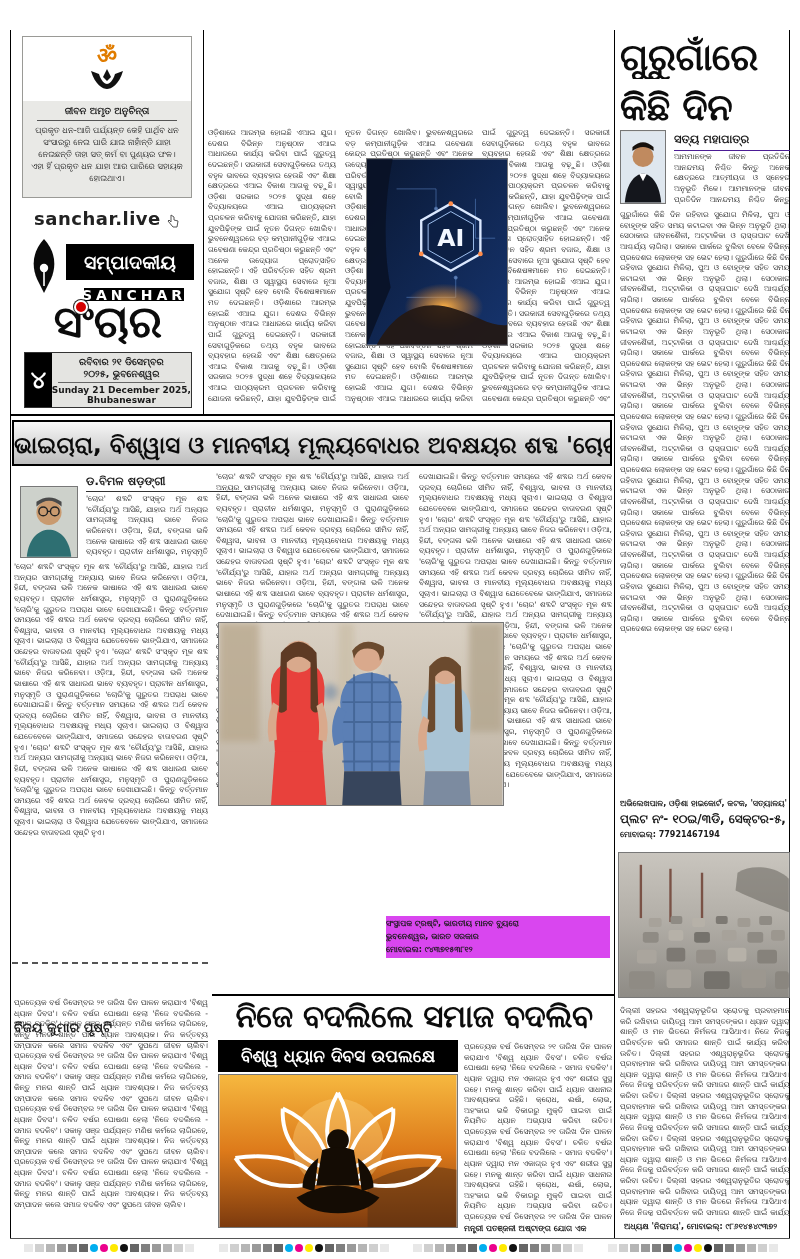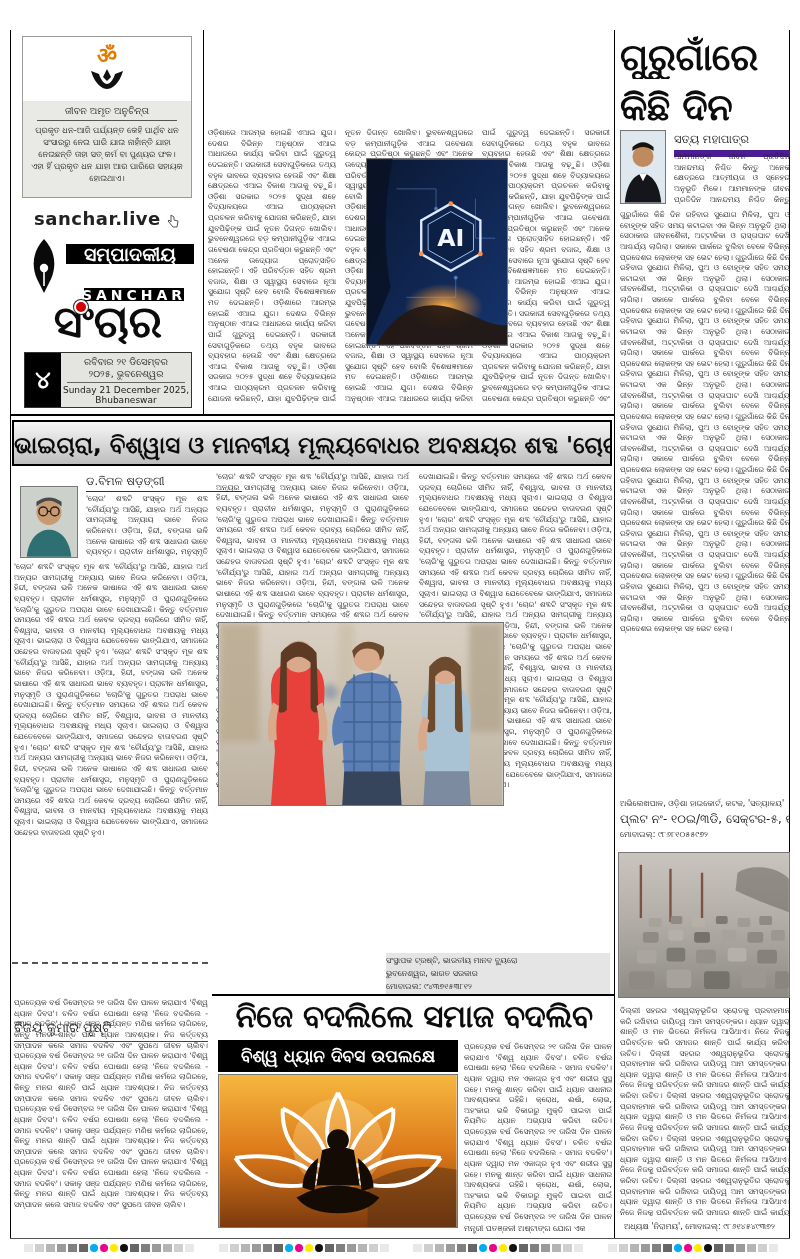--- a/index.html
+++ b/index.html
@@ -3,21 +3,21 @@
 <meta charset="utf-8">
 <style>
   html,body{margin:0;padding:0;background:#888;}
   #page{position:relative;width:800px;height:1259px;background:#fff;margin:0 auto;
         font-family:"DejaVu Sans","Liberation Sans",sans-serif;color:#1a1a1a;overflow:hidden;}
   .abs{position:absolute;}
   .t{font-size:7.6px;line-height:1.4;text-align:justify;overflow:hidden;color:#222;}
   .rule{background:#000;}
   .hl{font-weight:bold;color:#0c0c0c;letter-spacing:-.5px;}
   .nowrap{white-space:nowrap;overflow:hidden;}
-  .bold{font-weight:normal;}
+  .bold{font-weight:bold;}
   .center{text-align:center;}
   .imgfr{border:1px solid #777;box-sizing:border-box;background:#ddd;}
   .cmyk{display:flex;align-items:center;gap:2px;}
   .cmyk .g{width:9px;height:8px;}
   .cmyk .dot{width:8px;height:8px;border-radius:50%;}
   svg{display:block;}
 </style>
 </head>
 <body>
 
@@ -46,21 +46,21 @@
       <path d="M5 1 L5 8 L3 6 L2 7 L7 13 L11 13 L12 7 L8 6 L8 3 Z" fill="none" stroke="#555" stroke-width="1"></path>
     </svg>
   </div>
 
   <div class="abs" style="left:26px;top:238px;width:168px;height:56px;">
     <svg class="abs" style="left:0;top:0;" width="36" height="56" viewBox="0 0 36 56">
       <path d="M18 1 C7 13 5 27 11 41 L18 55 L25 41 C31 27 29 13 18 1 Z" fill="#0a0a0a"></path>
       <circle cx="18" cy="30" r="4.2" fill="#fff"></circle>
       <rect x="17.2" y="34" width="1.6" height="14" fill="#fff"></rect>
     </svg>
-    <div class="abs" style="left:40px;top:6px;width:128px;height:20px;background:#000;color:#fff;display:flex;align-items:center;justify-content:center;font-weight:bold;font-size:19px;">ସମ୍ପାଦକୀୟ</div>
+    <div class="abs" style="left:40px;top:6px;width:128px;height:36px;background:#000;color:#fff;display:flex;align-items:center;justify-content:center;font-weight:bold;font-size:19px;">ସମ୍ପାଦକୀୟ</div>
   </div>
 
   <div class="abs" style="left:84px;top:288px;width:100px;height:13px;background:#000;color:#fff;font-size:14px;font-weight:bold;letter-spacing:4px;display:flex;align-items:center;justify-content:center;">SANCHAR</div>
 
   <div class="abs nowrap center" style="left:20px;top:296px;width:176px;font-size:44px;font-weight:900;color:#0b0b0b;text-shadow:1px 1px 0 #fff,-1px -1px 0 #fff;">ସଂଚାର</div>
   <div class="abs" style="left:74px;top:300px;width:10px;height:10px;border-radius:50%;background:#d40000;border:2px solid #fff;box-shadow:0 0 0 1px #222;"></div>
 
   <div class="abs" style="left:24px;top:352px;width:168px;height:56px;display:flex;border:1px solid #333;box-sizing:border-box;">
     <div style="width:36px;background:#000;color:#fff;display:flex;align-items:center;justify-content:center;font-size:24px;font-weight:bold;">୪</div>
     <div style="flex:1;background:#e4e4e1;text-align:center;padding-top:3px;">
@@ -108,28 +108,28 @@
   <div class="abs hl nowrap" style="left:620px;top:86px;width:170px;font-size:37px;">କିଛି ଦିନ</div>
 
   <svg class="abs imgfr" style="left:620px;top:130px;" width="46" height="74" viewBox="0 0 46 74">
     <rect width="46" height="74" fill="#dfe7ef"></rect>
     <circle cx="23" cy="26" r="11" fill="#c08a5f"></circle>
     <path d="M12 20 Q23 8 34 20 L34 16 Q23 6 12 16 Z" fill="#17120e"></path>
     <path d="M12 20 Q23 12 34 20 Q34 14 23 13 Q12 14 12 20 Z" fill="#17120e"></path>
     <path d="M4 74 C6 52 16 44 23 44 C30 44 40 52 42 74 Z" fill="#14161c"></path>
     <path d="M19 44 L23 52 L27 44 Z" fill="#fff"></path>
   </svg>
-  <div class="abs bold nowrap" style="left:674px;top:132px;width:116px;font-size:11.5px;border-bottom:7px solid #4c1d95;padding-bottom:4px;">ସତ୍ୟ ମହାପାତ୍ର</div>
+  <div class="abs bold nowrap" style="left:674px;top:132px;width:116px;font-size:11.5px;border-bottom:1px solid #4c1d95;padding-bottom:4px;">ସତ୍ୟ ମହାପାତ୍ର</div>
   <div class="abs t" style="left:674px;top:152px;width:116px;height:54px;">ଆମମାନଙ୍କ ଜୀବନ ପ୍ରତିଦିନ ଆନନ୍ଦମୟ ନିଶ୍ଚିତ କିନ୍ତୁ ଅନେକ କ୍ଷେତ୍ରରେ ଆତ୍ମୀୟତା ଓ ସ୍ନେହର ଅନୁଭୂତି ମିଳେ।  ଆମମାନଙ୍କ ଜୀବନ ପ୍ରତିଦିନ ଆନନ୍ଦମୟ ନିଶ୍ଚିତ କିନ୍ତୁ ଅନେକ କ୍ଷେତ୍ରରେ ଆତ୍ମୀୟତା ଓ ସ୍ନେହର ଅନୁଭୂତି ମିଳେ। </div>
   <div class="abs t" style="left:620px;top:210px;width:170px;height:586px;">ଗୁରୁଗାଁରେ କିଛି ଦିନ ରହିବାର ସୁଯୋଗ ମିଳିଲା, ପୁଅ ଓ ବୋହୂଙ୍କ ସହିତ ସମୟ କଟାଇବା ଏକ ଭିନ୍ନ ଅନୁଭୂତି ଥିଲା। ସେଠାକାର ଜୀବନଶୈଳୀ, ଅଟ୍ଟାଳିକା ଓ ରାସ୍ତାଘାଟ ଦେଖି ଆଶ୍ଚର୍ଯ୍ୟ ଲାଗିଲା। ସକାଳେ ପାର୍କରେ ବୁଲିବା ବେଳେ ବିଭିନ୍ନ ପ୍ରଦେଶର ଲୋକଙ୍କ ସହ ଭେଟ ହେଲା।  ଗୁରୁଗାଁରେ କିଛି ଦିନ ରହିବାର ସୁଯୋଗ ମିଳିଲା, ପୁଅ ଓ ବୋହୂଙ୍କ ସହିତ ସମୟ କଟାଇବା ଏକ ଭିନ୍ନ ଅନୁଭୂତି ଥିଲା। ସେଠାକାର ଜୀବନଶୈଳୀ, ଅଟ୍ଟାଳିକା ଓ ରାସ୍ତାଘାଟ ଦେଖି ଆଶ୍ଚର୍ଯ୍ୟ ଲାଗିଲା। ସକାଳେ ପାର୍କରେ ବୁଲିବା ବେଳେ ବିଭିନ୍ନ ପ୍ରଦେଶର ଲୋକଙ୍କ ସହ ଭେଟ ହେଲା।  ଗୁରୁଗାଁରେ କିଛି ଦିନ ରହିବାର ସୁଯୋଗ ମିଳିଲା, ପୁଅ ଓ ବୋହୂଙ୍କ ସହିତ ସମୟ କଟାଇବା ଏକ ଭିନ୍ନ ଅନୁଭୂତି ଥିଲା। ସେଠାକାର ଜୀବନଶୈଳୀ, ଅଟ୍ଟାଳିକା ଓ ରାସ୍ତାଘାଟ ଦେଖି ଆଶ୍ଚର୍ଯ୍ୟ ଲାଗିଲା। ସକାଳେ ପାର୍କରେ ବୁଲିବା ବେଳେ ବିଭିନ୍ନ ପ୍ରଦେଶର ଲୋକଙ୍କ ସହ ଭେଟ ହେଲା।  ଗୁରୁଗାଁରେ କିଛି ଦିନ ରହିବାର ସୁଯୋଗ ମିଳିଲା, ପୁଅ ଓ ବୋହୂଙ୍କ ସହିତ ସମୟ କଟାଇବା ଏକ ଭିନ୍ନ ଅନୁଭୂତି ଥିଲା। ସେଠାକାର ଜୀବନଶୈଳୀ, ଅଟ୍ଟାଳିକା ଓ ରାସ୍ତାଘାଟ ଦେଖି ଆଶ୍ଚର୍ଯ୍ୟ ଲାଗିଲା। ସକାଳେ ପାର୍କରେ ବୁଲିବା ବେଳେ ବିଭିନ୍ନ ପ୍ରଦେଶର ଲୋକଙ୍କ ସହ ଭେଟ ହେଲା।  ଗୁରୁଗାଁରେ କିଛି ଦିନ ରହିବାର ସୁଯୋଗ ମିଳିଲା, ପୁଅ ଓ ବୋହୂଙ୍କ ସହିତ ସମୟ କଟାଇବା ଏକ ଭିନ୍ନ ଅନୁଭୂତି ଥିଲା। ସେଠାକାର ଜୀବନଶୈଳୀ, ଅଟ୍ଟାଳିକା ଓ ରାସ୍ତାଘାଟ ଦେଖି ଆଶ୍ଚର୍ଯ୍ୟ ଲାଗିଲା। ସକାଳେ ପାର୍କରେ ବୁଲିବା ବେଳେ ବିଭିନ୍ନ ପ୍ରଦେଶର ଲୋକଙ୍କ ସହ ଭେଟ ହେଲା।  ଗୁରୁଗାଁରେ କିଛି ଦିନ ରହିବାର ସୁଯୋଗ ମିଳିଲା, ପୁଅ ଓ ବୋହୂଙ୍କ ସହିତ ସମୟ କଟାଇବା ଏକ ଭିନ୍ନ ଅନୁଭୂତି ଥିଲା। ସେଠାକାର ଜୀବନଶୈଳୀ, ଅଟ୍ଟାଳିକା ଓ ରାସ୍ତାଘାଟ ଦେଖି ଆଶ୍ଚର୍ଯ୍ୟ ଲାଗିଲା। ସକାଳେ ପାର୍କରେ ବୁଲିବା ବେଳେ ବିଭିନ୍ନ ପ୍ରଦେଶର ଲୋକଙ୍କ ସହ ଭେଟ ହେଲା।  ଗୁରୁଗାଁରେ କିଛି ଦିନ ରହିବାର ସୁଯୋଗ ମିଳିଲା, ପୁଅ ଓ ବୋହୂଙ୍କ ସହିତ ସମୟ କଟାଇବା ଏକ ଭିନ୍ନ ଅନୁଭୂତି ଥିଲା। ସେଠାକାର ଜୀବନଶୈଳୀ, ଅଟ୍ଟାଳିକା ଓ ରାସ୍ତାଘାଟ ଦେଖି ଆଶ୍ଚର୍ଯ୍ୟ ଲାଗିଲା। ସକାଳେ ପାର୍କରେ ବୁଲିବା ବେଳେ ବିଭିନ୍ନ ପ୍ରଦେଶର ଲୋକଙ୍କ ସହ ଭେଟ ହେଲା।  ଗୁରୁଗାଁରେ କିଛି ଦିନ ରହିବାର ସୁଯୋଗ ମିଳିଲା, ପୁଅ ଓ ବୋହୂଙ୍କ ସହିତ ସମୟ କଟାଇବା ଏକ ଭିନ୍ନ ଅନୁଭୂତି ଥିଲା। ସେଠାକାର ଜୀବନଶୈଳୀ, ଅଟ୍ଟାଳିକା ଓ ରାସ୍ତାଘାଟ ଦେଖି ଆଶ୍ଚର୍ଯ୍ୟ ଲାଗିଲା। ସକାଳେ ପାର୍କରେ ବୁଲିବା ବେଳେ ବିଭିନ୍ନ ପ୍ରଦେଶର ଲୋକଙ୍କ ସହ ଭେଟ ହେଲା। </div>
 
   <div class="abs" style="left:620px;top:798px;width:170px;">
     <div class="bold nowrap" style="font-size:8px;line-height:1.55;">ଅଭିଲେଖପାଳ, ଓଡ଼ିଶା ହାଇକୋର୍ଟ, କଟକ, 'ସତ୍ୟାଳୟ'</div>
     <div class="bold nowrap" style="font-size:12px;line-height:1.55;">ପ୍ଲଟ ନଂ- ୧୦ଇ/୩ଡି, ସେକ୍ଟର-୫, କଟକ</div>
-    <div class="bold nowrap" style="font-size:8px;line-height:1.55;">ମୋବାଇଲ୍: ୯୮୬୮୧୦୫୫୯୭୨</div>
+    <div class="bold nowrap" style="font-size:8px;line-height:1.55;">ମୋବାଇଲ୍: 77921467194</div>
   </div>
 
   <svg class="abs imgfr" style="left:618px;top:852px;" width="172" height="146" viewBox="0 0 172 146">
     <defs>
         <linearGradient id="fog" x1="0" y1="0" x2="0" y2="1">
       <stop offset="0" stop-color="#c9c5be"></stop>
           <stop offset=".45" stop-color="#b3afa8"></stop>
           <stop offset="1" stop-color="#8e8b85"></stop>
     </linearGradient>
       </defs>
@@ -238,21 +238,21 @@
 
     <g>
       <path d="M204 86 Q206 62 228 60 Q252 62 254 90 L252 150 L208 150 Z" fill="#a9c3d4"></path>
       <circle cx="228" cy="48" r="14" fill="#d9a98c"></circle>
       <path d="M212 44 Q228 24 244 44 L246 110 Q240 112 238 106 L238 54 Q228 42 218 54 L218 108 Q214 112 210 110 Z" fill="#6b4a2e"></path>
       <path d="M206 94 Q198 112 202 130 L210 128 Q208 112 212 98 Z" fill="#d9a98c"></path>
       <path d="M208 150 L252 150 L254 184 L206 184 Z" fill="#7c8ba0"></path>
     </g>
   </svg>
 
-  <div class="abs" style="left:386px;top:953px;width:224px;background:#e5e5e5;padding:2px 0;">
+  <div class="abs" style="left:386px;top:916px;width:224px;background:#d946ef;padding:2px 0;">
     <div class="bold nowrap" style="font-size:8px;line-height:1.6;">ସଂସ୍ଥାପକ ଟ୍ରଷ୍ଟି, ଭାରତୀୟ ମାନବ ବ୍ୟୁରୋ</div>
     <div class="bold nowrap" style="font-size:8px;line-height:1.6;">ଭୁବନେଶ୍ୱର, ଭାରତ ସରକାର</div>
     <div class="bold nowrap" style="font-size:8px;line-height:1.6;">ମୋବାଇଲ: ୯୪୩୭୧୫୩୮୧୨</div>
   </div>
 
   <div class="abs" style="left:12px;top:962px;width:196px;border-top:2px dashed #555;"></div>
   <div class="abs bold nowrap" style="left:14px;top:1020px;width:194px;font-size:13px;border-bottom:1px solid #444;padding-bottom:5px;">ବିଜୟ କୁମାର ପୃଷ୍ଟି</div>
   <div class="abs t" style="left:14px;top:998px;width:194px;height:238px;">ପ୍ରତ୍ୟେକ ବର୍ଷ ଡିସେମ୍ବର ୨୧ ତାରିଖ ଦିନ ପାଳନ କରାଯାଏ 'ବିଶ୍ୱ ଧ୍ୟାନ ଦିବସ'। ଚଳିତ ବର୍ଷର ଘୋଷଣା ହେଲା 'ନିଜେ ବଦଲିଲେ - ସମାଜ ବଦଳିବ'। ସକାଳୁ ସଞ୍ଜ ପର୍ଯ୍ୟନ୍ତ ମଣିଷ କର୍ମରେ ଲାଗିରହେ, କିନ୍ତୁ ମନର ଶାନ୍ତି ପାଇଁ ଧ୍ୟାନ ଆବଶ୍ୟକ। ନିଜ କର୍ତ୍ତବ୍ୟ ସମ୍ପାଦନ କଲେ ସମାଜ ବଦଳିବ ଏବଂ ସୁପଥେ ଜୀବନ ଚାଲିବ।  ପ୍ରତ୍ୟେକ ବର୍ଷ ଡିସେମ୍ବର ୨୧ ତାରିଖ ଦିନ ପାଳନ କରାଯାଏ 'ବିଶ୍ୱ ଧ୍ୟାନ ଦିବସ'। ଚଳିତ ବର୍ଷର ଘୋଷଣା ହେଲା 'ନିଜେ ବଦଲିଲେ - ସମାଜ ବଦଳିବ'। ସକାଳୁ ସଞ୍ଜ ପର୍ଯ୍ୟନ୍ତ ମଣିଷ କର୍ମରେ ଲାଗିରହେ, କିନ୍ତୁ ମନର ଶାନ୍ତି ପାଇଁ ଧ୍ୟାନ ଆବଶ୍ୟକ। ନିଜ କର୍ତ୍ତବ୍ୟ ସମ୍ପାଦନ କଲେ ସମାଜ ବଦଳିବ ଏବଂ ସୁପଥେ ଜୀବନ ଚାଲିବ।  ପ୍ରତ୍ୟେକ ବର୍ଷ ଡିସେମ୍ବର ୨୧ ତାରିଖ ଦିନ ପାଳନ କରାଯାଏ 'ବିଶ୍ୱ ଧ୍ୟାନ ଦିବସ'। ଚଳିତ ବର୍ଷର ଘୋଷଣା ହେଲା 'ନିଜେ ବଦଲିଲେ - ସମାଜ ବଦଳିବ'। ସକାଳୁ ସଞ୍ଜ ପର୍ଯ୍ୟନ୍ତ ମଣିଷ କର୍ମରେ ଲାଗିରହେ, କିନ୍ତୁ ମନର ଶାନ୍ତି ପାଇଁ ଧ୍ୟାନ ଆବଶ୍ୟକ। ନିଜ କର୍ତ୍ତବ୍ୟ ସମ୍ପାଦନ କଲେ ସମାଜ ବଦଳିବ ଏବଂ ସୁପଥେ ଜୀବନ ଚାଲିବ।  ପ୍ରତ୍ୟେକ ବର୍ଷ ଡିସେମ୍ବର ୨୧ ତାରିଖ ଦିନ ପାଳନ କରାଯାଏ 'ବିଶ୍ୱ ଧ୍ୟାନ ଦିବସ'। ଚଳିତ ବର୍ଷର ଘୋଷଣା ହେଲା 'ନିଜେ ବଦଲିଲେ - ସମାଜ ବଦଳିବ'। ସକାଳୁ ସଞ୍ଜ ପର୍ଯ୍ୟନ୍ତ ମଣିଷ କର୍ମରେ ଲାଗିରହେ, କିନ୍ତୁ ମନର ଶାନ୍ତି ପାଇଁ ଧ୍ୟାନ ଆବଶ୍ୟକ। ନିଜ କର୍ତ୍ତବ୍ୟ ସମ୍ପାଦନ କଲେ ସମାଜ ବଦଳିବ ଏବଂ ସୁପଥେ ଜୀବନ ଚାଲିବ। </div>
 
   <div class="abs rule" style="left:212px;top:994px;width:402px;height:2px;"></div>

